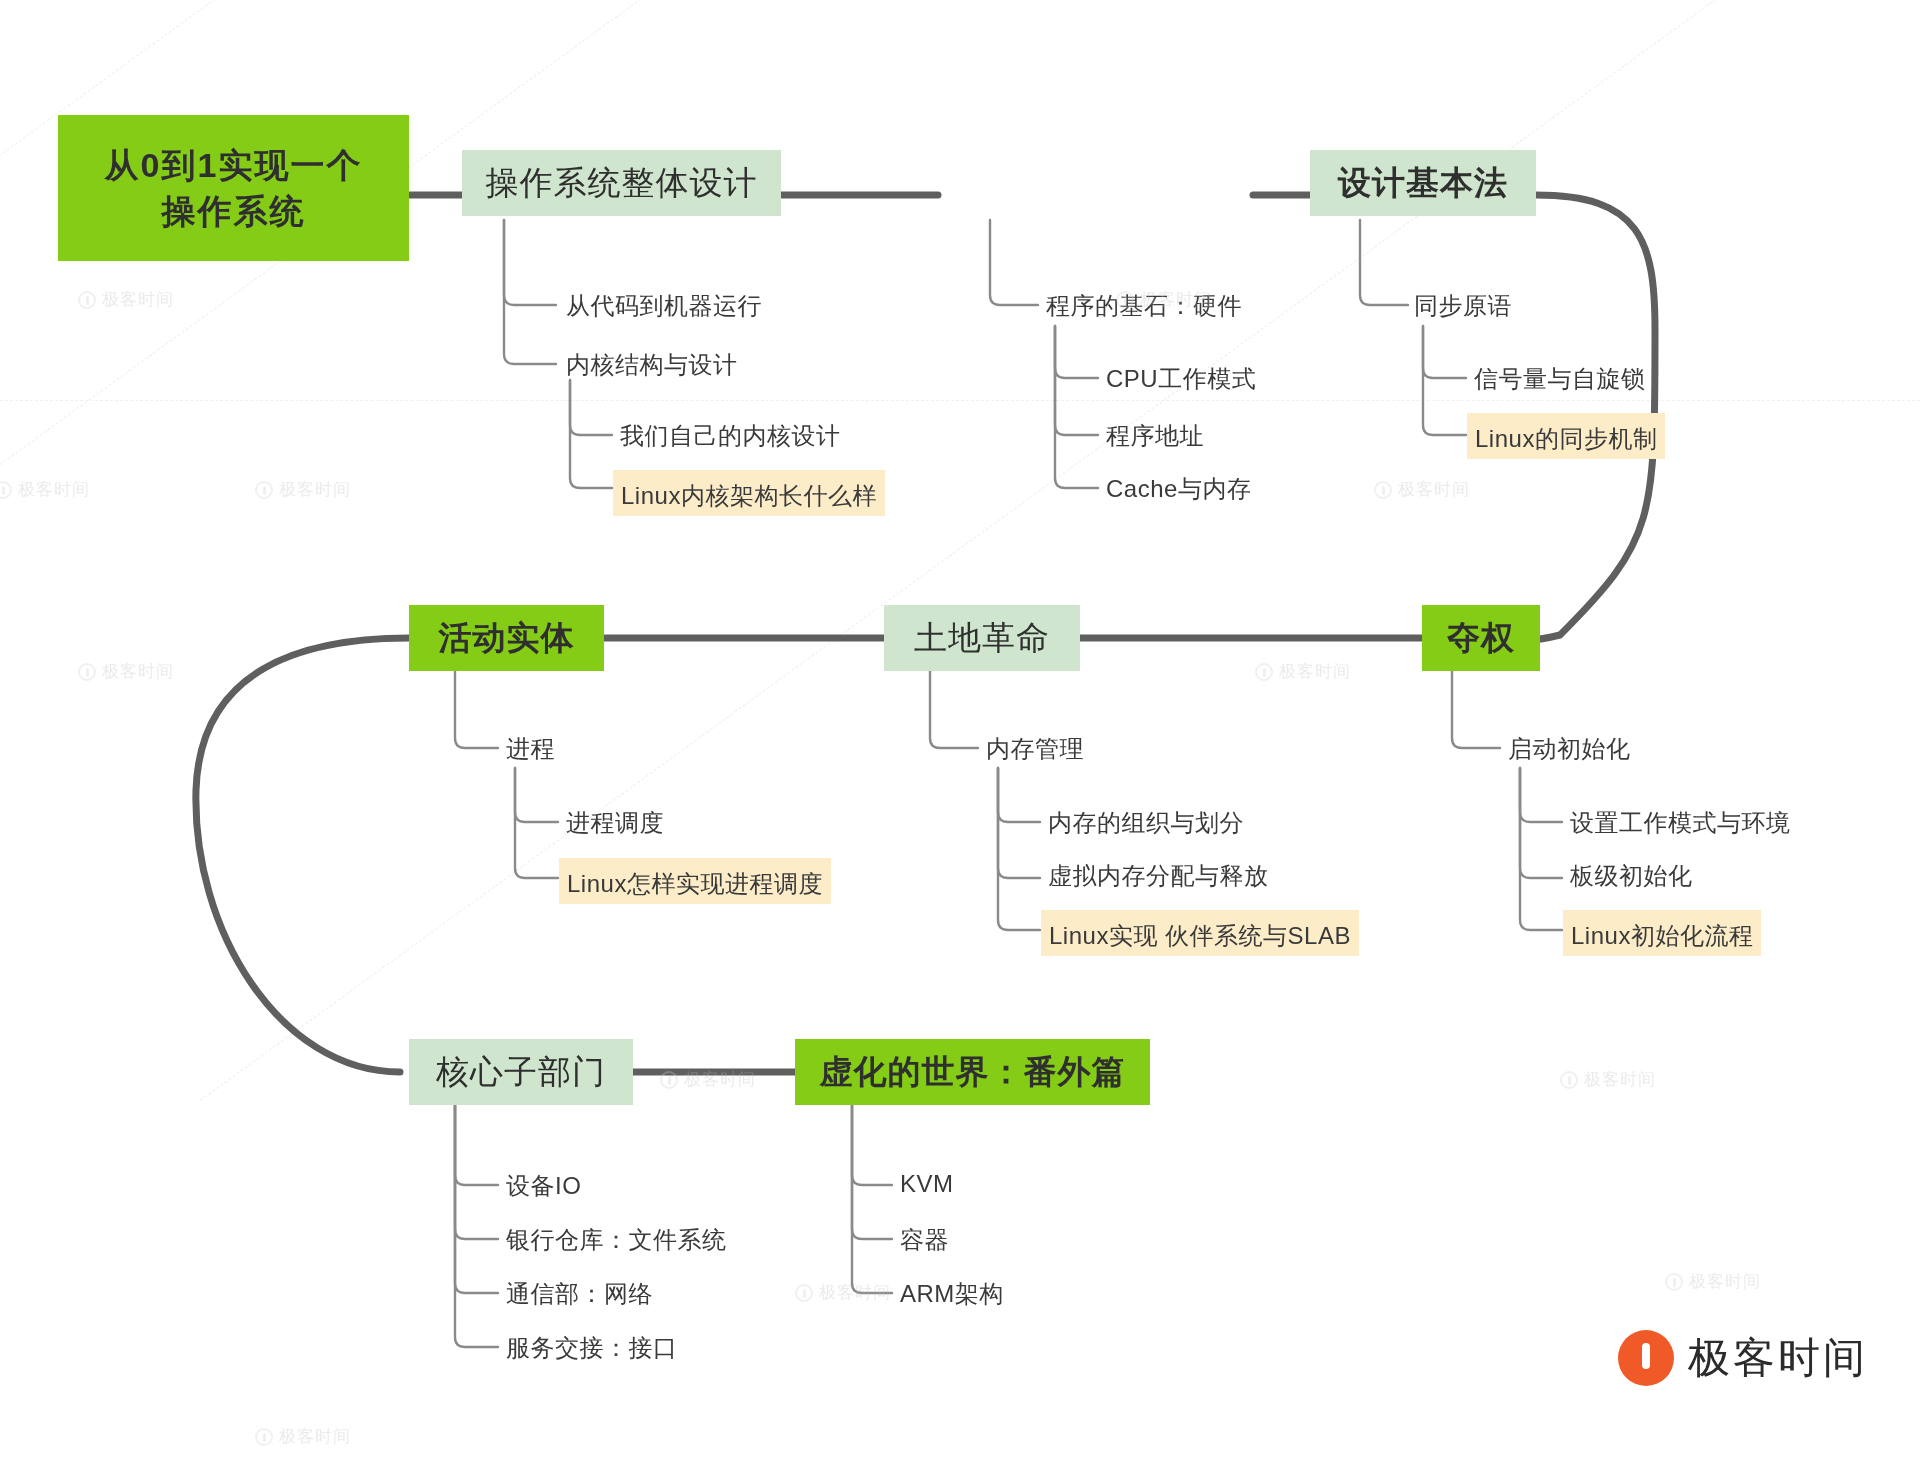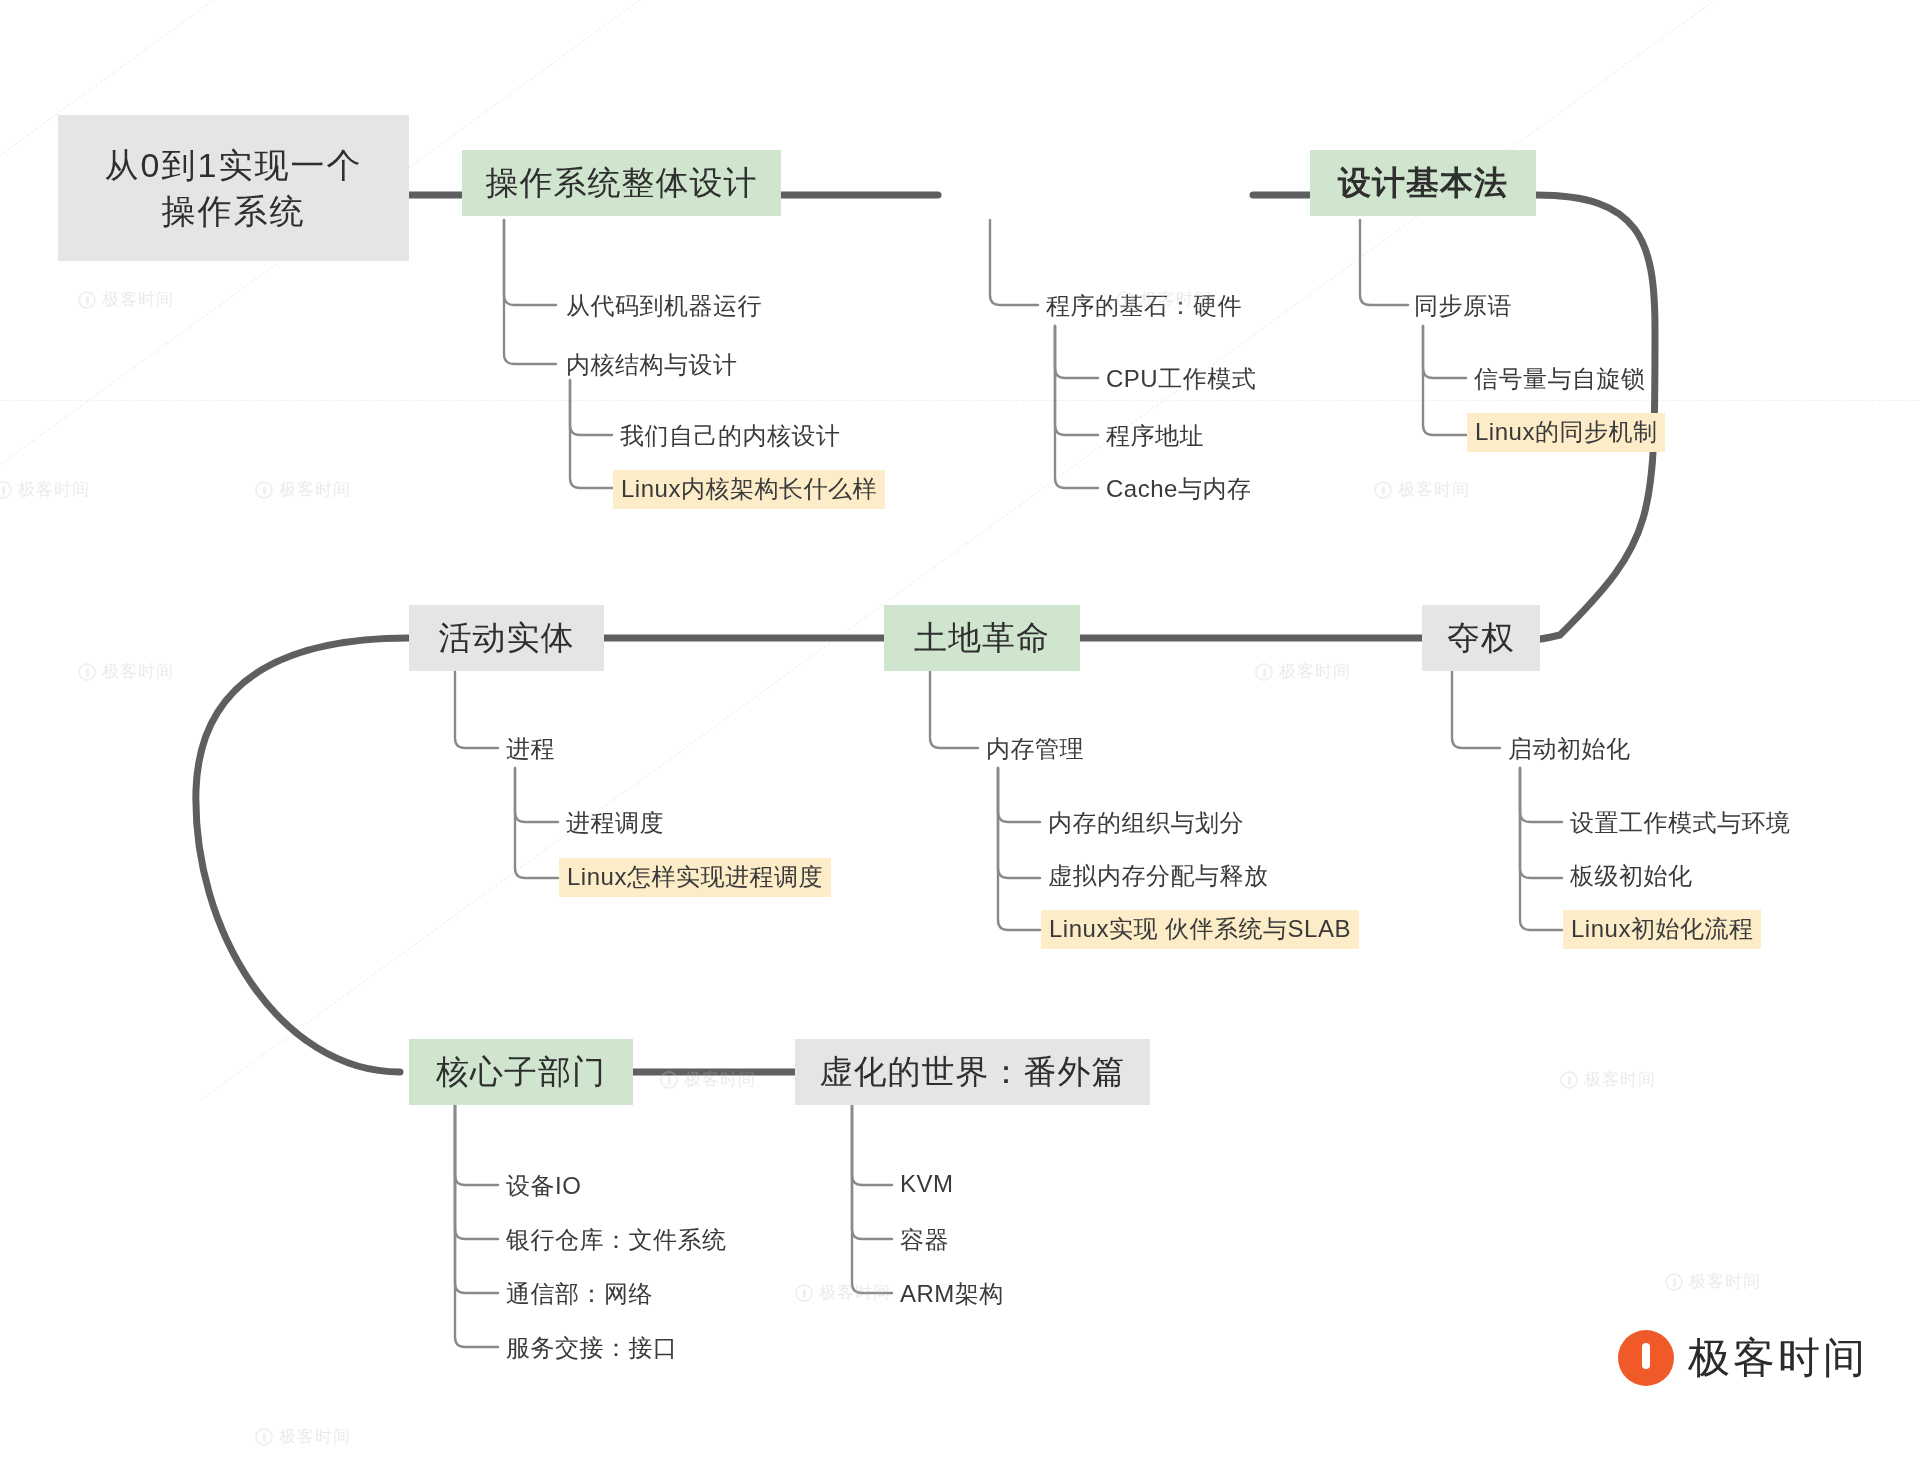--- a/index.html
+++ b/index.html
@@ -16,37 +16,37 @@
   .node{
     position:absolute;
     display:flex;align-items:center;justify-content:center;
     box-sizing:border-box;
     font-size:33px;
     letter-spacing:1px;
     color:#2f2f2f;
     white-space:nowrap;
     padding:0 18px;
   }
-  .node.blue{background:#e5e5e5;}
+  .node.blue{background:#84cc16;font-weight:bold;}
   .node.green{background:#cfe5cd;}
   .node.root{
     font-size:34px;line-height:46px;
     flex-direction:column;text-align:center;
     letter-spacing:2px;
   }
   .leaf{
     position:absolute;
     font-size:24px;
     white-space:nowrap;
     color:#3a3a3a;
     letter-spacing:0.5px;
   }
   .leaf.hl{
     background:#fcecc8;
-    padding:3px 8px 4px 8px;
+    padding:10px 8px 4px 8px;
   }
 
   
   .wm{
     position:absolute;
     display:flex;align-items:center;gap:6px;
     opacity:0.30;
     font-size:17px;color:#bdbdbd;
     white-space:nowrap;
     letter-spacing:1px;

